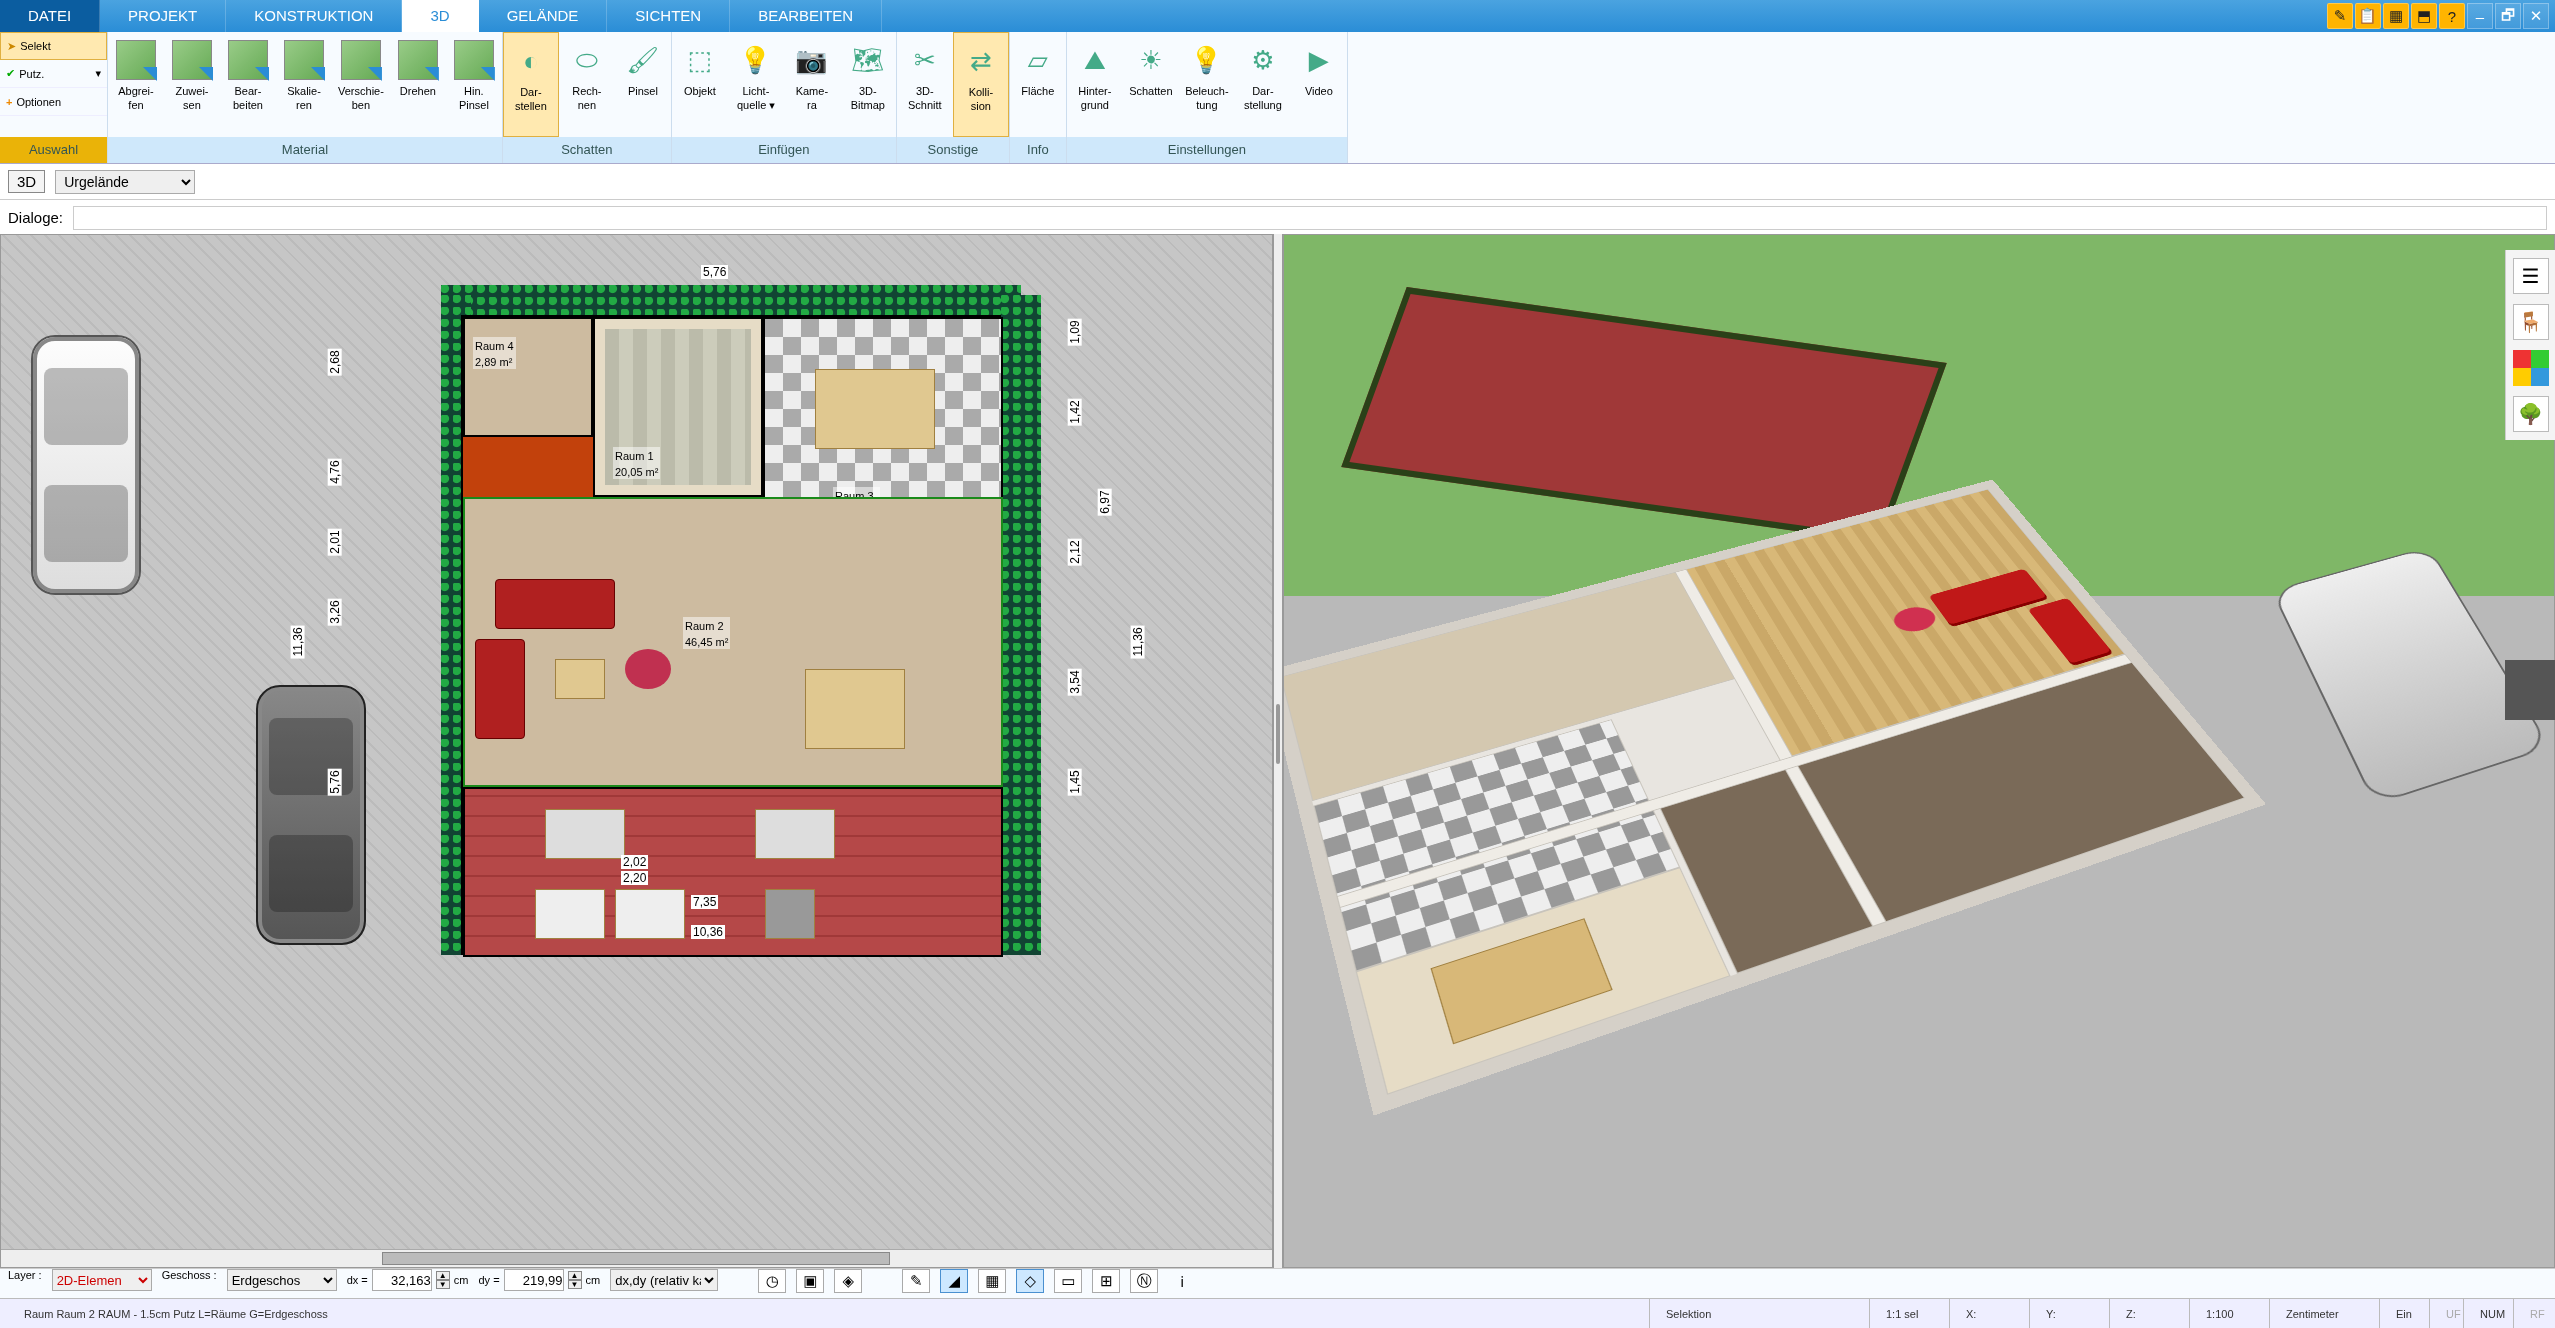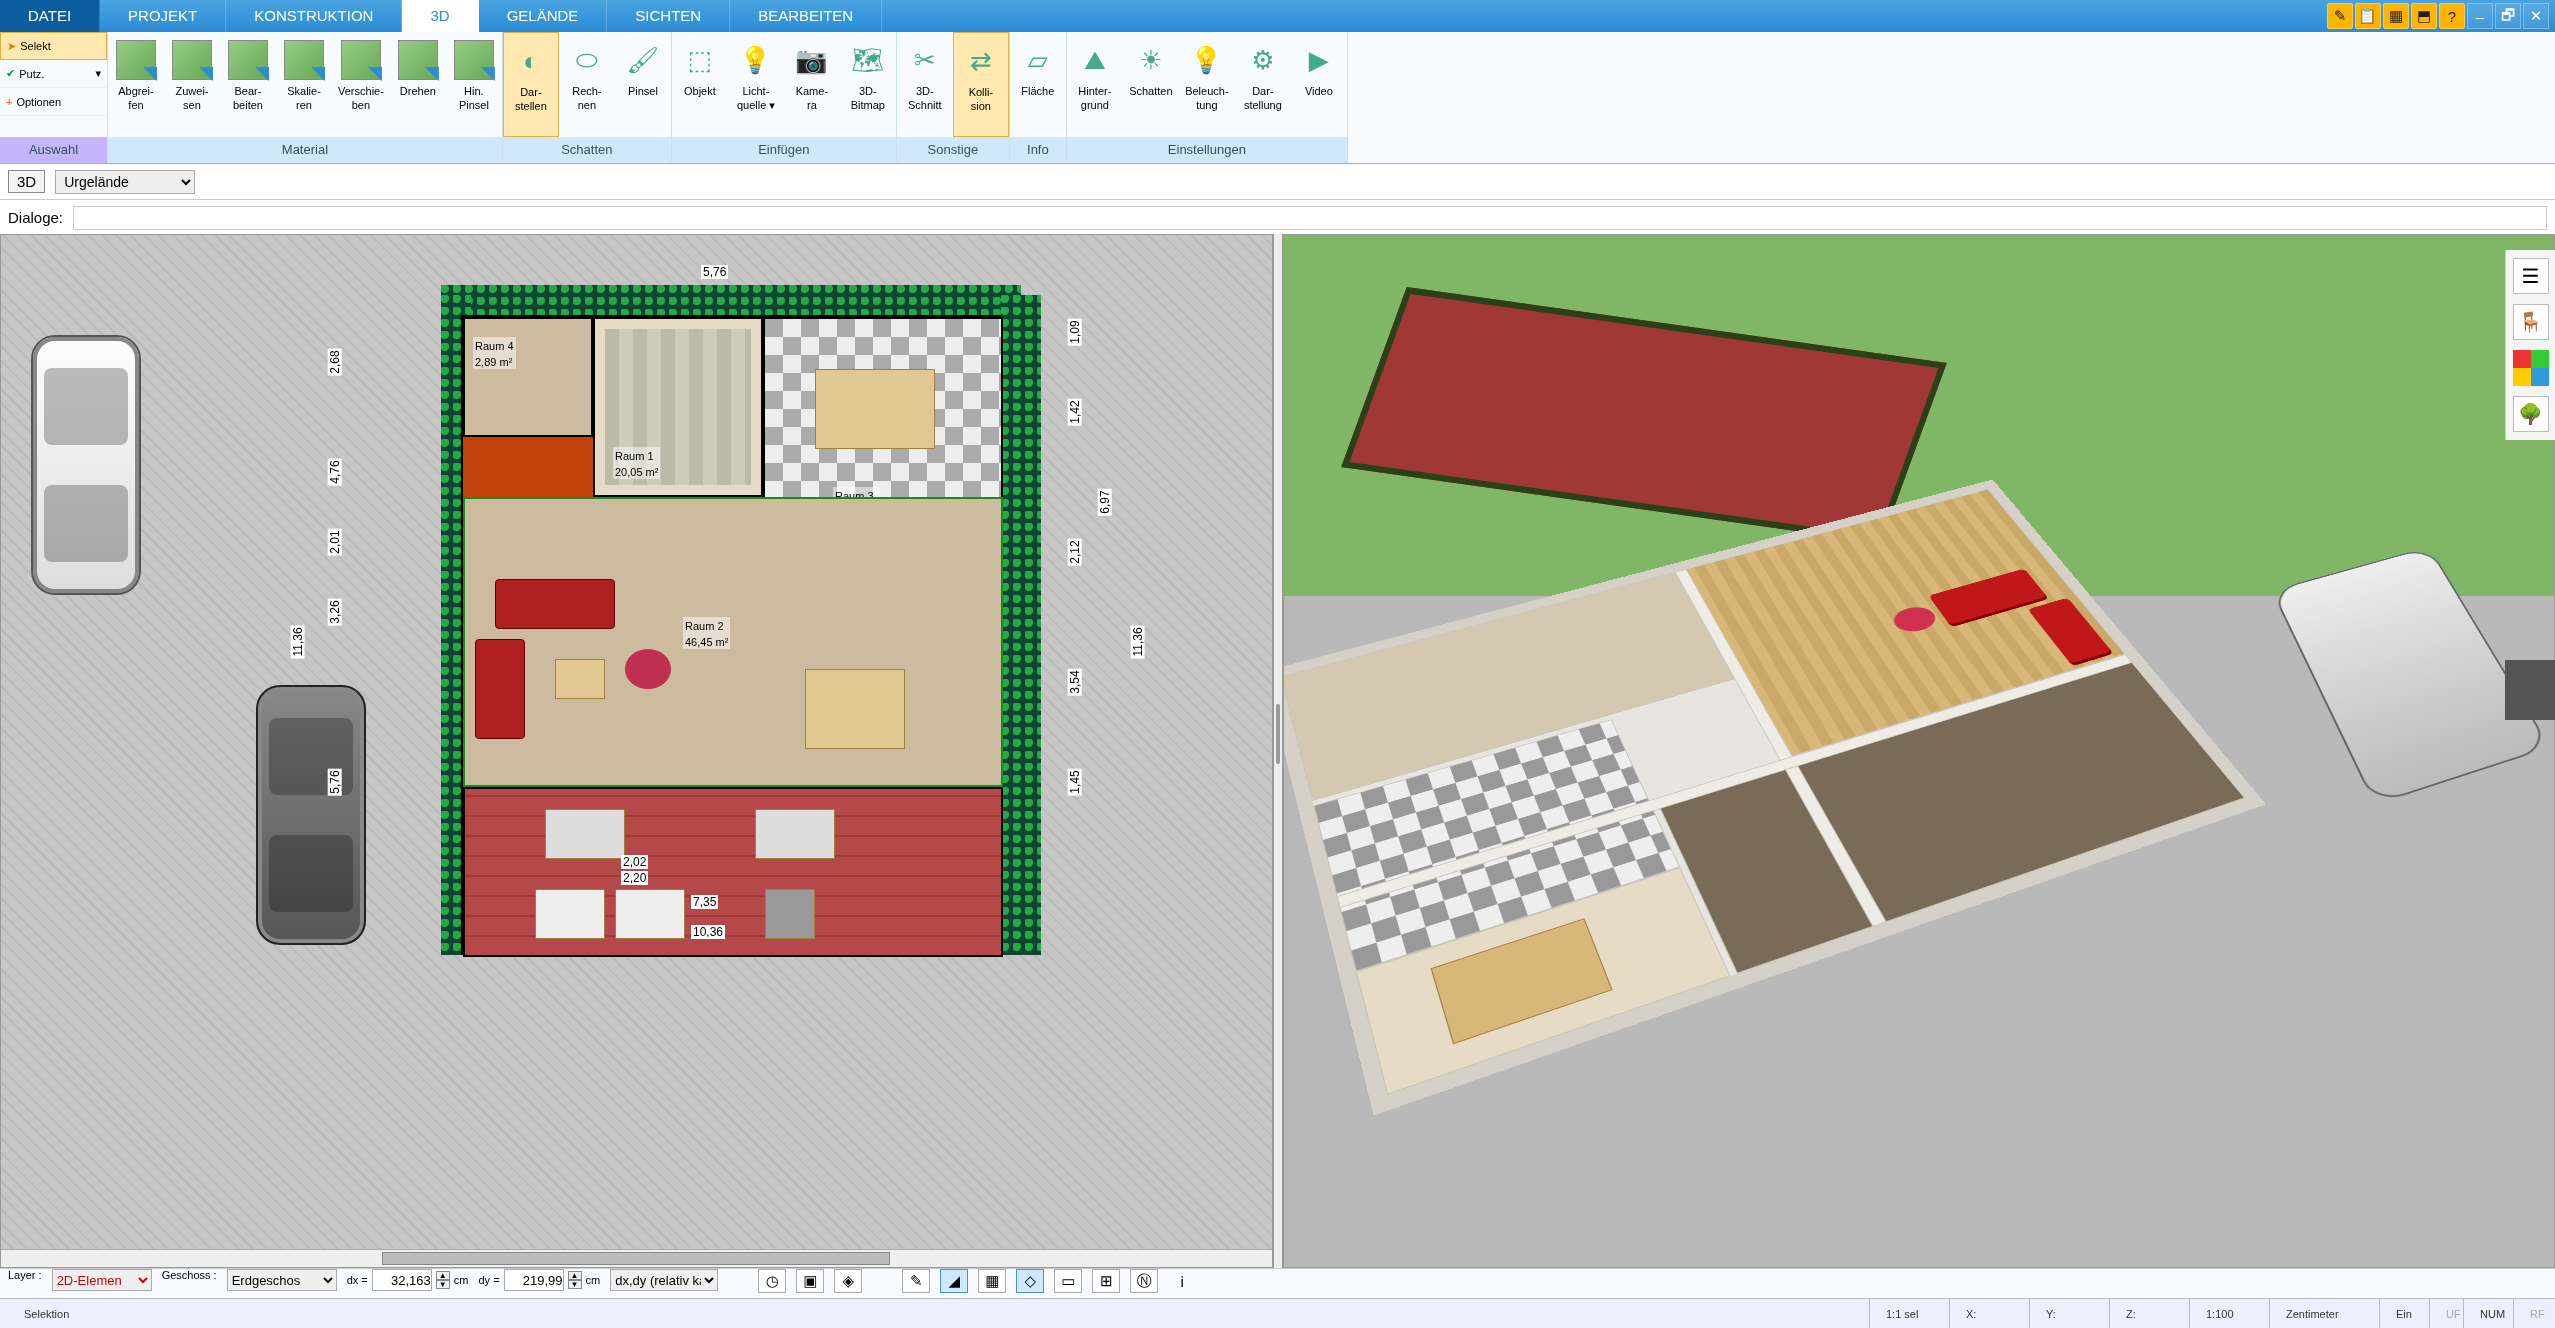--- a/index.html
+++ b/index.html
@@ -11,21 +11,21 @@
 .menubar .tab.active{background:#fff;color:#2a8dd6}
 .menubar .spacer{flex:1}
 .menubar .winbtns{display:flex;align-items:center;padding-right:6px;gap:2px}
 .menubar .winbtns span{width:26px;height:26px;display:flex;align-items:center;justify-content:center;background:rgba(255,255,255,.1);border:1px solid rgba(255,255,255,.3);font-size:15px}
 .menubar .winbtns .ic{background:#ffb400;color:#222;border-radius:2px}
 
 .ribbon{display:flex;height:132px;background:#f7fbff;border-bottom:1px solid #aac}
 .sel-panel{width:108px;border-right:1px solid #cde;display:flex;flex-direction:column}
 .sel-panel .row{display:flex;align-items:center;height:28px;padding:0 6px;gap:4px;border-bottom:1px solid #eef}
 .sel-panel .row.sel{background:#ffe9b0;border:1px solid #e0b040}
-.sel-panel .grp-lbl{text-align:center;font-size:13px;color:#355;background:#c4b5fd;height:26px;line-height:26px;margin-top:auto}
+.sel-panel .grp-lbl{text-align:center;font-size:13px;color:#355;background:#eab308;height:26px;line-height:26px;margin-top:auto}
 .rgrp{display:flex;flex-direction:column;border-right:1px solid #cde}
 .rgrp .btns{flex:1;display:flex;align-items:stretch}
 .rbtn{display:flex;flex-direction:column;align-items:center;justify-content:flex-start;padding:8px 6px 0;min-width:56px;cursor:pointer;text-align:center;line-height:14px}
 .rbtn .ico{width:40px;height:40px;margin-bottom:4px;display:flex;align-items:center;justify-content:center;font-size:26px;color:#4a8}
 .rbtn.active{background:#ffe9b0;border:1px solid #e0b040}
 .rgrp .grp-lbl{text-align:center;font-size:13px;color:#355;background:#cfe8fb;height:26px;line-height:26px}
 .material-ico{width:40px;height:40px;background:linear-gradient(135deg,#9c8,#6a5);border:1px solid #888;position:relative}
 .material-ico::after{content:"";position:absolute;right:-2px;bottom:-2px;width:14px;height:14px;background:#2a8dd6;clip-path:polygon(0 0,100% 0,100% 100%)}
 
 .ctxbar{height:36px;border-bottom:1px solid #ccc;display:flex;align-items:center;padding:0 8px;gap:10px;font-size:15px}
@@ -408,20 +408,21 @@
   <div class="tbtn on">◢</div>
   <div class="tbtn">▦</div>
   <div class="tbtn on">◇</div>
   <div class="tbtn">▭</div>
   <div class="tbtn">⊞</div>
   <div class="tbtn">Ⓝ</div>
   <div class="tbtn" style="border:none;background:none">ℹ</div>
 </div>
 
 <div class="statusbar">
+  <div class="cell">Raum Raum 2 RAUM - 1.5cm Putz L=Räume G=Erdgeschoss</div>
   <div class="cell" style="width:220px">Selektion</div>
   <div class="cell" style="width:80px">1:1 sel</div>
   <div class="cell" style="width:80px">X:</div>
   <div class="cell" style="width:80px">Y:</div>
   <div class="cell" style="width:80px">Z:</div>
   <div class="cell" style="width:80px">1:100</div>
   <div class="cell" style="width:110px">Zentimeter</div>
   <div class="cell" style="width:50px">Ein</div>
   <div class="cell" style="width:34px;color:#aaa">UF</div>
   <div class="cell" style="width:50px">NUM</div>

